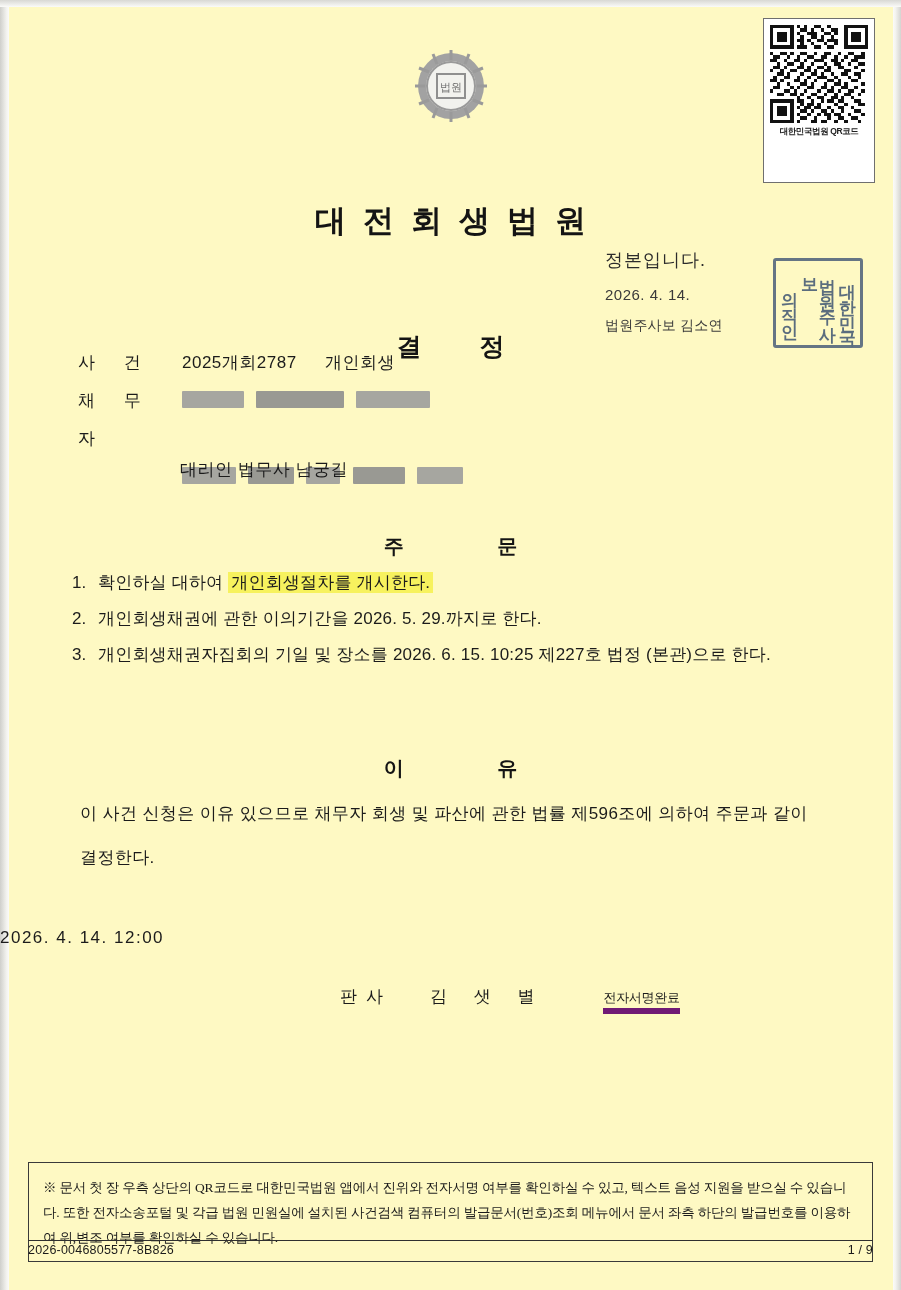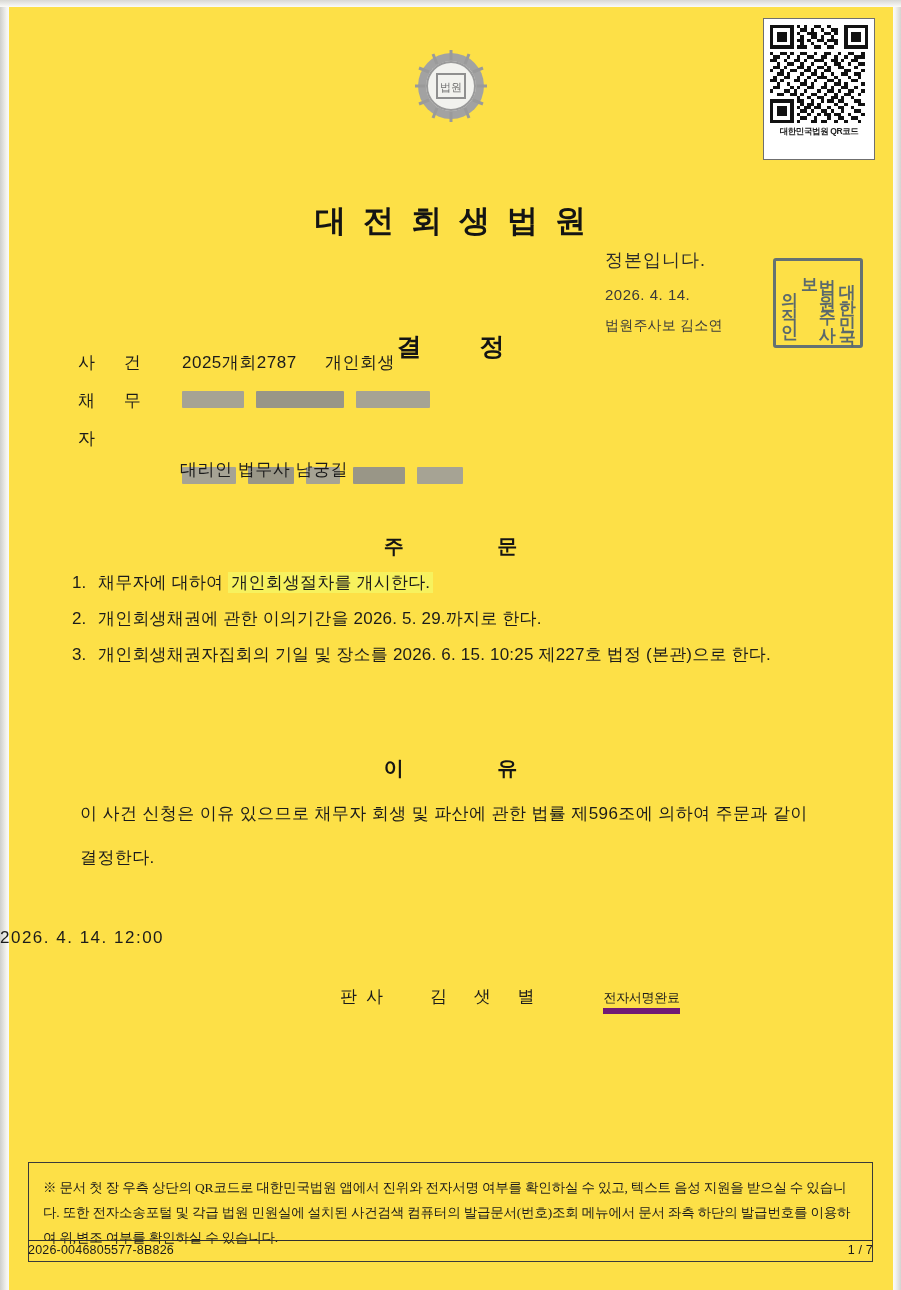--- a/index.html
+++ b/index.html
@@ -4,21 +4,21 @@
 <style>
   html, body {
     margin: 0;
     padding: 0;
     background: #8a8a8a;
   }
   .page {
     position: relative;
     width: 901px;
     height: 1290px;
-    background: #fde047;
+    background: #fef9c3;
     overflow: hidden;
     font-family: "Liberation Sans", sans-serif;
     color: #1b1b1b;
     box-sizing: border-box;
   }
   
   .scan-edge-left {
     position: absolute; left: 0; top: 0; width: 9px; height: 1290px;
     background: linear-gradient(90deg,#cfcfcb 0%, #f2f2ee 70%, #fbfbf9 100%);
   }
@@ -40,21 +40,21 @@
     height: 84px;
   }
   .emblem svg { display: block; }
 
   
   .qr-box {
     position: absolute;
     left: 763px;
     top: 18px;
     width: 112px;
-    height: 142px;
+    height: 165px;
     border: 1px solid #6f6f6f;
     background: #fff;
     box-sizing: border-box;
     padding: 6px 6px 2px 6px;
     text-align: center;
   }
   .qr-img { width: 98px; height: 98px; display: block; margin: 0 auto; }
   .qr-caption {
     font-size: 8.5px;
     font-weight: bold;
@@ -557,21 +557,21 @@
     </div>
   </div>
 
   <div class="agent-row">대리인 법무사 남궁길</div>
 
   <div class="section-head" id="head-order">주 문</div>
 
   <div class="orders">
     <div class="order-item">
       <div class="order-num">1.</div>
-      <div class="order-text"><span>채무자에 대하여 </span><span class="hl">개인회생절차를 개시한다.</span></div>
+      <div class="order-text"><span>확인하실 대하여 </span><span class="hl">개인회생절차를 개시한다.</span></div>
     </div>
     <div class="order-item">
       <div class="order-num">2.</div>
       <div class="order-text">개인회생채권에 관한 이의기간을 2026. 5. 29.까지로 한다.</div>
     </div>
     <div class="order-item">
       <div class="order-num">3.</div>
       <div class="order-text">개인회생채권자집회의 기일 및 장소를 2026. 6. 15. 10:25 제227호 법정 (본관)으로 한다.</div>
     </div>
   </div>
@@ -583,16 +583,16 @@
   <div class="judge-row">
     <span class="judge-label">판사</span>
     <span class="judge-name">김 샛 별</span>
     <span class="esign">전자서명완료</span>
   </div>
 
   <div class="notice">※ 문서 첫 장 우측 상단의 QR코드로 대한민국법원 앱에서 진위와 전자서명 여부를 확인하실 수 있고, 텍스트 음성 지원을 받으실 수 있습니다. 또한 전자소송포털 및 각급 법원 민원실에 설치된 사건검색 컴퓨터의 발급문서(번호)조회 메뉴에서 문서 좌측 하단의 발급번호를 이용하여 위,변조 여부를 확인하실 수 있습니다.</div>
   <div class="footer-line"></div>
   <div class="footer-row">
     <span>2026-0046805577-8B826</span>
-    <span>1 / 7</span>
+    <span>1 / 9</span>
   </div>
 
 </div>
 
 </body></html>

